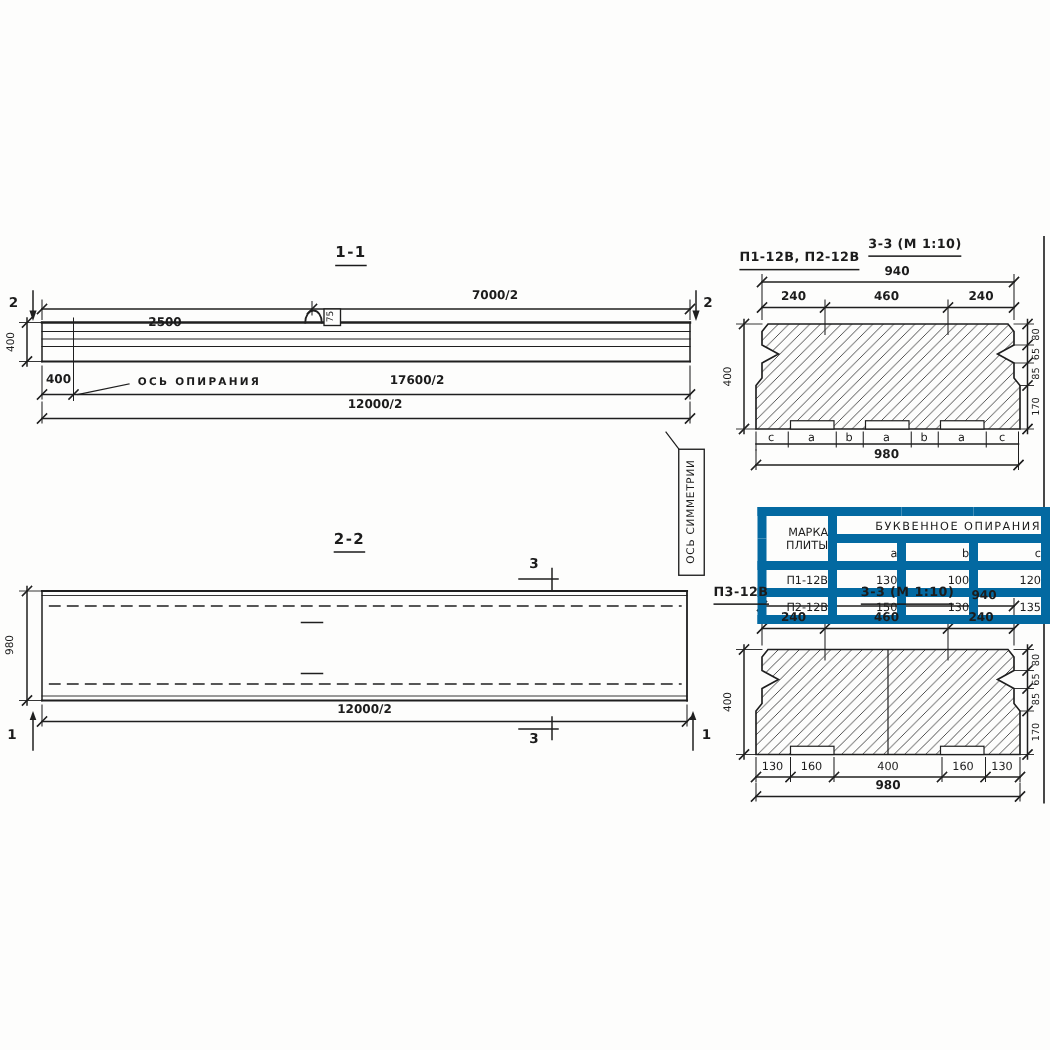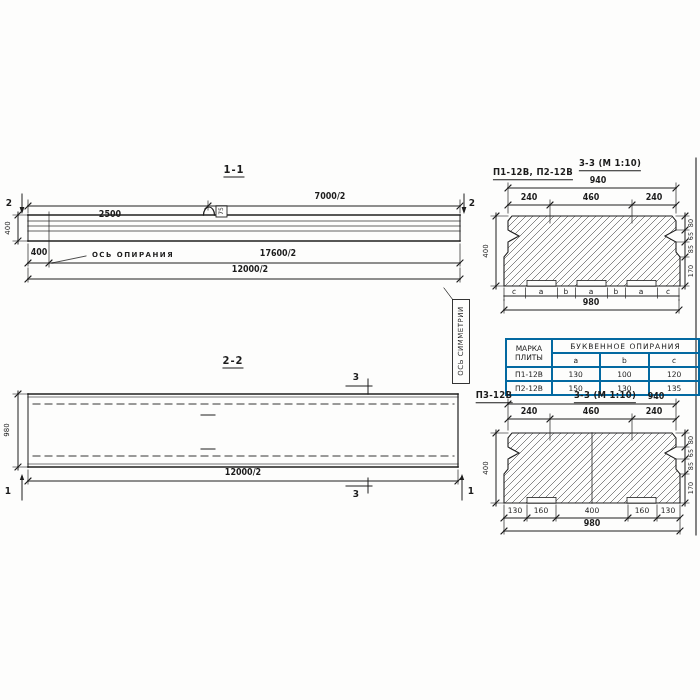--- a/index.html
+++ b/index.html
@@ -13,21 +13,21 @@
   .t9{font-size:9px;font-weight:bold;}
   .t85{font-size:8.5px;font-weight:bold;letter-spacing:0.3px;}
   .t8{font-size:8px;font-weight:bold;}
   .t75{font-size:7.5px;}
   .t7{font-size:7px;}
   .t65{font-size:6.5px;}
   .t6{font-size:6px;}
   .ls1{letter-spacing:1.5px;font-weight:bold;}
   .ls05{letter-spacing:0.5px;}
   #spec-table{position:absolute;left:505px;top:338px;border-collapse:collapse;table-layout:fixed;}
-  #spec-table td{border:2px solid #0369a1;text-align:center;vertical-align:middle;
+  #spec-table td{border:6px solid #0369a1;text-align:right;vertical-align:middle;
                  font-size:7.5px;padding:0;height:12px;}
 </style>
 </head>
 <body>
 
 <div id="sheet">
 
 <svg id="linework" width="700" height="700" stroke="#1f1f1f" stroke-width="1" fill="none" stroke-linecap="square">
   <defs>
     <pattern id="hatch" patternUnits="userSpaceOnUse" width="7" height="7">

